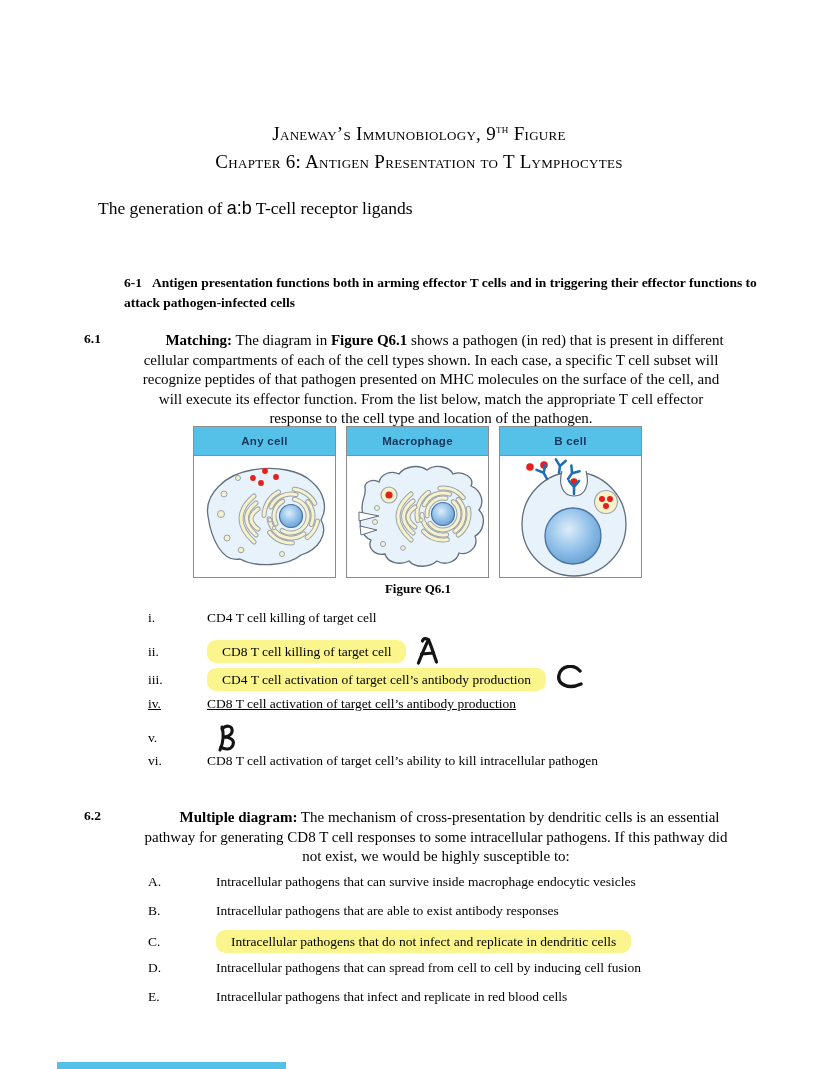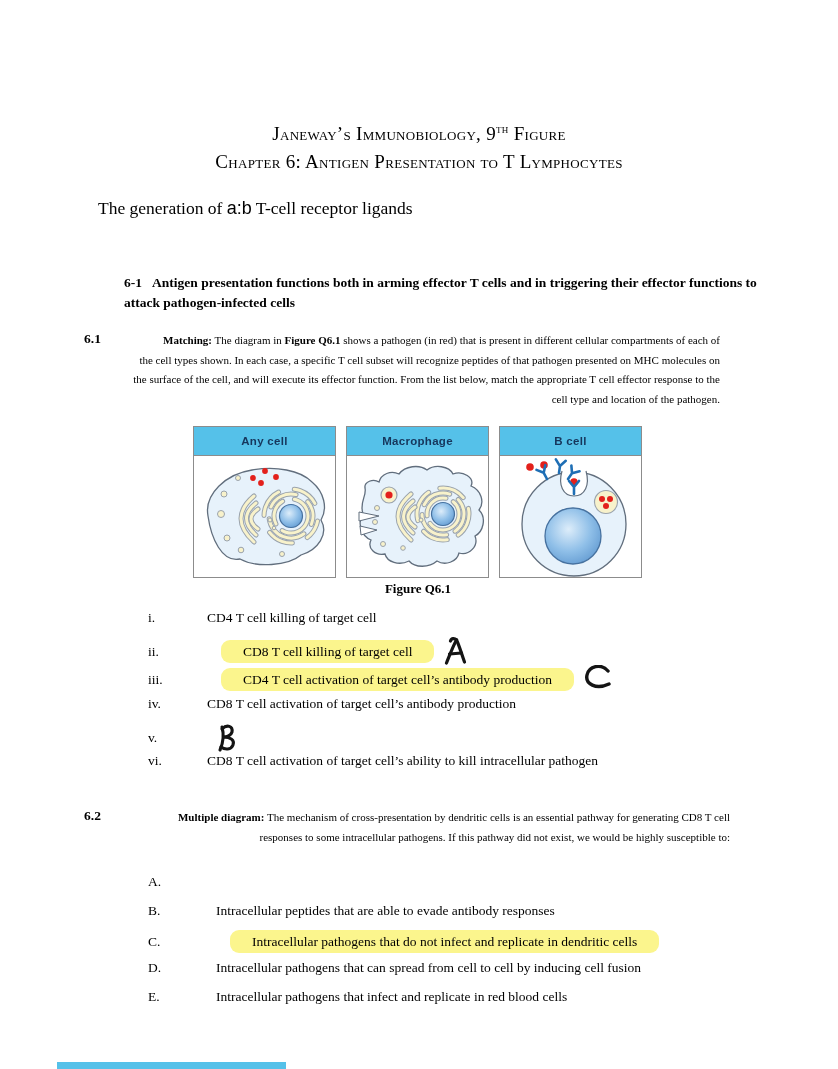--- a/index.html
+++ b/index.html
@@ -11,40 +11,40 @@
   .title-block sup{font-size:13px;}
   
   .heading{position:absolute;top:198px;left:98px;font-size:17.5px;font-weight:normal;margin:0;}
   .heading .ab{font-family:"Liberation Sans", sans-serif;font-size:18px;}
   
   .section-head{position:absolute;top:257px;left:108px;width:640px;font-size:13.5px;
                 font-weight:bold;line-height:19.5px;margin:16px;}
   .section-head .sec-num{margin-right:10px;}
   
   .qnum{position:absolute;left:84px;font-weight:bold;font-size:13.5px;}
-  .qtext{position:absolute;left:130px;width:590px;font-size:11px;line-height:19.6px;
-         text-indent:27px;text-align:right;}
+  .qtext{position:absolute;left:136px;width:590px;font-size:15px;line-height:19.6px;
+         text-indent:27px;text-align:center;}
   .qtext b{font-weight:bold;}
   
   .figure-row{position:absolute;top:426px;left:193px;width:450px;height:152px;}
   .panel{position:absolute;top:0;width:143px;height:152px;border:1px solid #8C8C8C;
          box-sizing:border-box;background:#fff;}
   .panel-header{height:28px;background:#55C1E9;border-bottom:1px solid #8C8C8C;
                 display:flex;align-items:center;justify-content:center;
                 font-family:"Liberation Sans", sans-serif;font-weight:bold;font-size:11.5px;
                 color:#16365C;letter-spacing:.3px;}
   .panel svg{display:block;}
   .figure-caption{position:absolute;top:581px;left:193px;width:450px;text-align:center;
                   font-weight:bold;font-size:13px;}
   
   .match-list{position:absolute;top:608px;left:148px;width:620px;}
   .match-item{position:absolute;left:0;display:flex;align-items:center;font-size:13.5px;
               line-height:19px;white-space:nowrap;}
   .match-item .numeral{display:inline-block;width:59px;}
-  .hl{background:#FBF58D;border-radius:9px;padding:2px 22px;margin-left:14px;}
+  .hl{background:#FBF58D;border-radius:9px;padding:2px 15px;}
   .annot{margin-left:9px;display:inline-block;height:28px;}
   
   .options{position:absolute;top:872px;left:148px;width:640px;}
   .option{position:absolute;left:0;display:flex;align-items:center;font-size:13.5px;
           line-height:19px;white-space:nowrap;}
   .option .letter{display:inline-block;width:68px;}
   
   .bottom-bar{position:absolute;top:1062px;left:57px;width:229px;height:7px;background:#55C1E9;}
 </style>
 </head>
@@ -193,21 +193,21 @@
     </div>
     <div class="match-item" style="top:57px;">
       <span class="numeral">iii.</span>
       <span class="hl">CD4 T cell activation of target cell’s antibody production</span>
       <span class="annot" aria-label="C">
         <svg width="28" height="24" viewBox="0 0 28 24" fill="none" stroke="#141414" stroke-width="3.4" stroke-linecap="round">
           <path d="M25,6 C18,-2 6,1 4,10 C2,19 13,25 26,19"></path>
         </svg>
       </span>
     </div>
-    <div class="match-item" style="top:86px;">
+    <div class="match-item" style="top:86px;text-decoration:underline;">
       <span class="numeral">iv.</span>
       <span>CD8 T cell activation of target cell’s antibody production</span>
     </div>
     <div class="match-item" style="top:115px;">
       <span class="numeral">v.</span>
       <span class="annot" aria-label="B">
         <svg width="24" height="30" viewBox="0 0 24 30" fill="none" stroke="#141414" stroke-width="3.1" stroke-linecap="round" stroke-linejoin="round">
           <path d="M6,4 C8,11 8,18 4,27"></path>
             <path d="M6,6 C11,1 17,3 16,9 C15,13 10,14 8,14"></path>
             <path d="M8,14 C14,14 19,17 17,22 C15,27 9,27 5,24"></path>
@@ -219,24 +219,25 @@
       <span>CD8 T cell activation of target cell’s ability to kill intracellular pathogen</span>
     </div>
   </div>
 
   <span class="qnum" style="top:808px;">6.2</span>
   <div class="qtext" style="top:808px;width:600px;"><b>Multiple diagram:</b><span> The mechanism of cross-presentation by dendritic cells is an essential pathway for generating CD8 T cell responses to some intracellular pathogens. If this pathway did not exist, we would be highly susceptible to:</span></div>
 
   <div class="options">
     <div class="option" style="top:0;">
       <span class="letter">A.</span>
+      <span>Intracellular pathogens that can survive inside macrophage endocytic vesicles</span>
     </div>
     <div class="option" style="top:29px;">
       <span class="letter">B.</span>
-      <span>Intracellular peptides that are able to evade antibody responses</span>
+      <span>Intracellular pathogens that are able to exist antibody responses</span>
     </div>
     <div class="option" style="top:58px;">
       <span class="letter">C.</span>
       <span class="hl">Intracellular pathogens that do not infect and replicate in dendritic cells</span>
     </div>
     <div class="option" style="top:86px;">
       <span class="letter">D.</span>
       <span>Intracellular pathogens that can spread from cell to cell by inducing cell fusion</span>
     </div>
     <div class="option" style="top:115px;">

